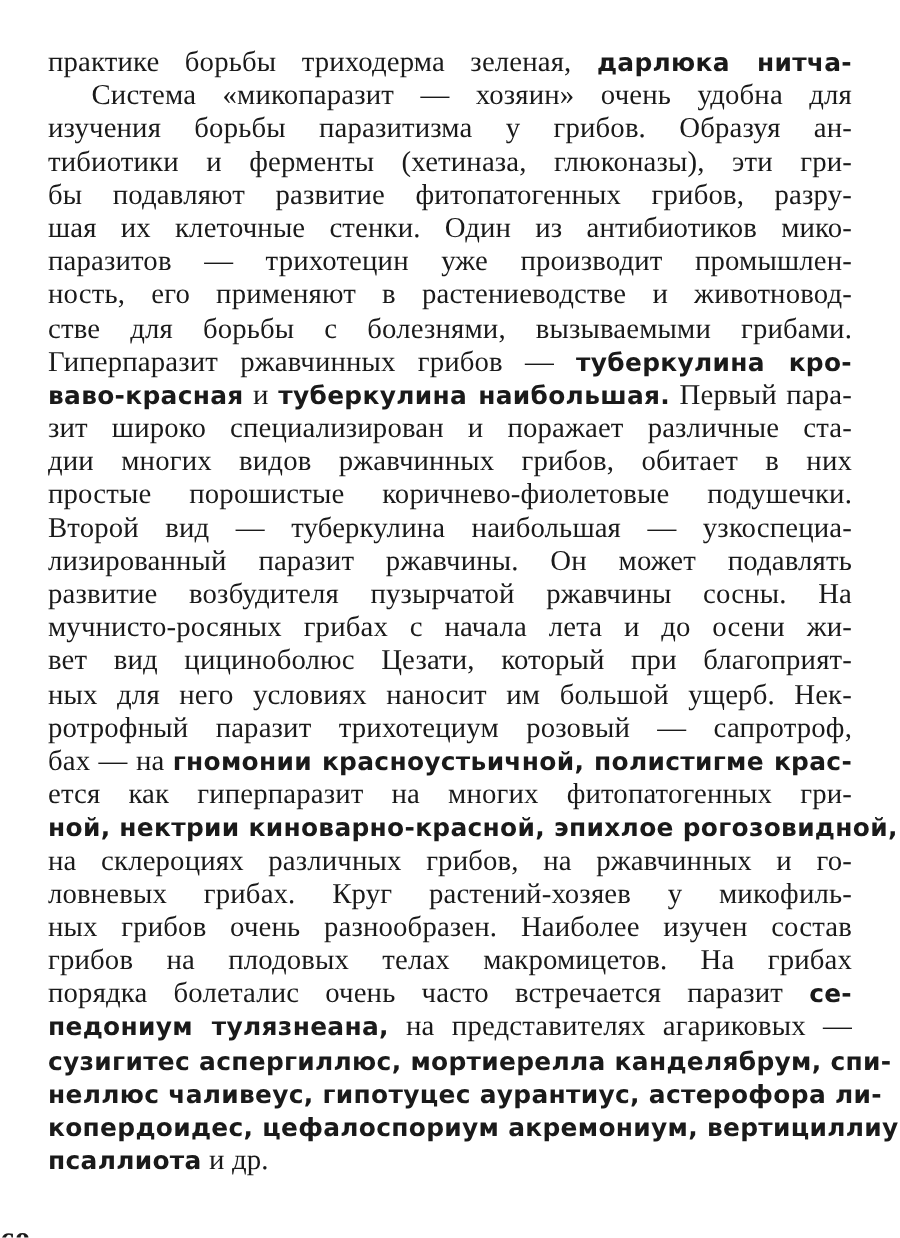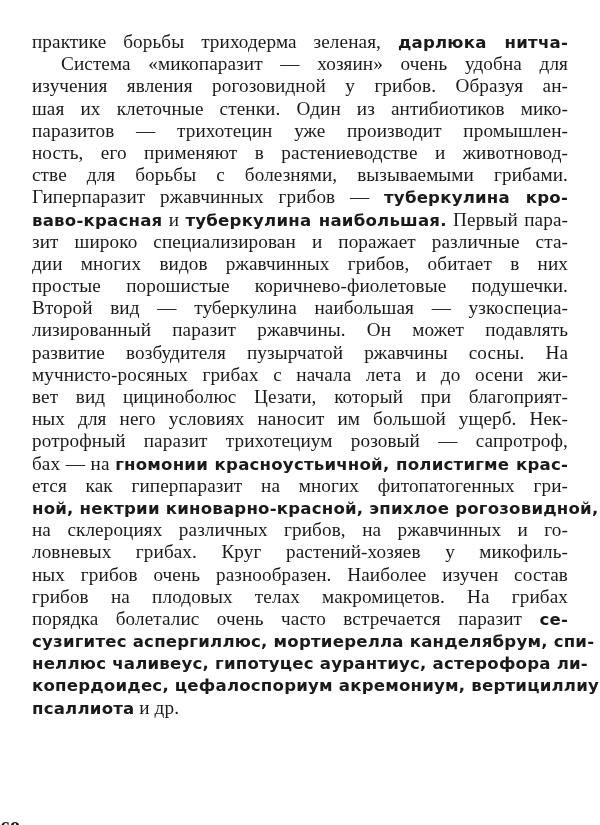--- a/index.html
+++ b/index.html
@@ -62,21 +62,23 @@
       color: #1a1a1a;
     }
   </style>
 </head>
 <body>
 
 <div class="page">
   <div class="text-block" id="text-block">
       <div class="line"><span>практике борьбы триходерма зеленая, </span><span class="seg-b">дарлюка нитча-</span></div>
       <div class="line indent"><span>Система «микопаразит — хозяин» очень удобна для</span></div>
-      <div class="line"><span>изучения явления рогозовидной у грибов. Образуя ан-</span></div>
+      <div class="line"><span>изучения борьбы паразитизма у грибов. Образуя ан-</span></div>
+      <div class="line"><span>тибиотики и ферменты (хетиназа, глюконазы), эти гри-</span></div>
+      <div class="line"><span>бы подавляют развитие фитопатогенных грибов, разру-</span></div>
       <div class="line"><span>шая их клеточные стенки. Один из антибиотиков мико-</span></div>
       <div class="line"><span>паразитов — трихотецин уже производит промышлен-</span></div>
       <div class="line"><span>ность, его применяют в растениеводстве и животновод-</span></div>
       <div class="line"><span>стве для борьбы с болезнями, вызываемыми грибами.</span></div>
       <div class="line"><span>Гиперпаразит ржавчинных грибов — </span><span class="seg-b">туберкулина кро-</span></div>
       <div class="line"><span class="seg-b">ваво-красная</span><span> и </span><span class="seg-b">туберкулина наибольшая.</span><span> Первый пара-</span></div>
       <div class="line"><span>зит широко специализирован и поражает различные ста-</span></div>
       <div class="line"><span>дии многих видов ржавчинных грибов, обитает в них</span></div>
       <div class="line"><span>простые порошистые коричнево-фиолетовые подушечки.</span></div>
       <div class="line"><span>Второй вид — туберкулина наибольшая — узкоспециа-</span></div>
@@ -87,19 +89,20 @@
       <div class="line"><span>ных для него условиях наносит им большой ущерб. Нек-</span></div>
       <div class="line"><span>ротрофный паразит трихотециум розовый — сапротроф,</span></div>
       <div class="line"><span>бах — на </span><span class="seg-b">гномонии красноустьичной, полистигме крас-</span></div>
       <div class="line"><span>ется как гиперпаразит на многих фитопатогенных гри-</span></div>
       <div class="line"><span class="seg-b">ной, нектрии киноварно-красной, эпихлое рогозовидной,</span></div>
       <div class="line"><span>на склероциях различных грибов, на ржавчинных и го-</span></div>
       <div class="line"><span>ловневых грибах. Круг растений-хозяев у микофиль-</span></div>
       <div class="line"><span>ных грибов очень разнообразен. Наиболее изучен состав</span></div>
       <div class="line"><span>грибов на плодовых телах макромицетов. На грибах</span></div>
       <div class="line"><span>порядка болеталис очень часто встречается паразит </span><span class="seg-b">се-</span></div>
+      <div class="line"><span class="seg-b">педониум тулязнеана,</span><span> на представителях агариковых —</span></div>
       <div class="line"><span class="seg-b">сузигитес аспергиллюс, мортиерелла канделябрум, спи-</span></div>
       <div class="line"><span class="seg-b">неллюс чаливеус, гипотуцес аурантиус, астерофора ли-</span></div>
       <div class="line"><span class="seg-b">копердоидес, цефалоспориум акремониум, вертициллиум</span></div>
       <div class="line last"><span class="seg-b">псаллиота</span><span> и др.</span></div>
     </div>
   <div class="page-number">68</div>
 </div>
 
 </body></html>

